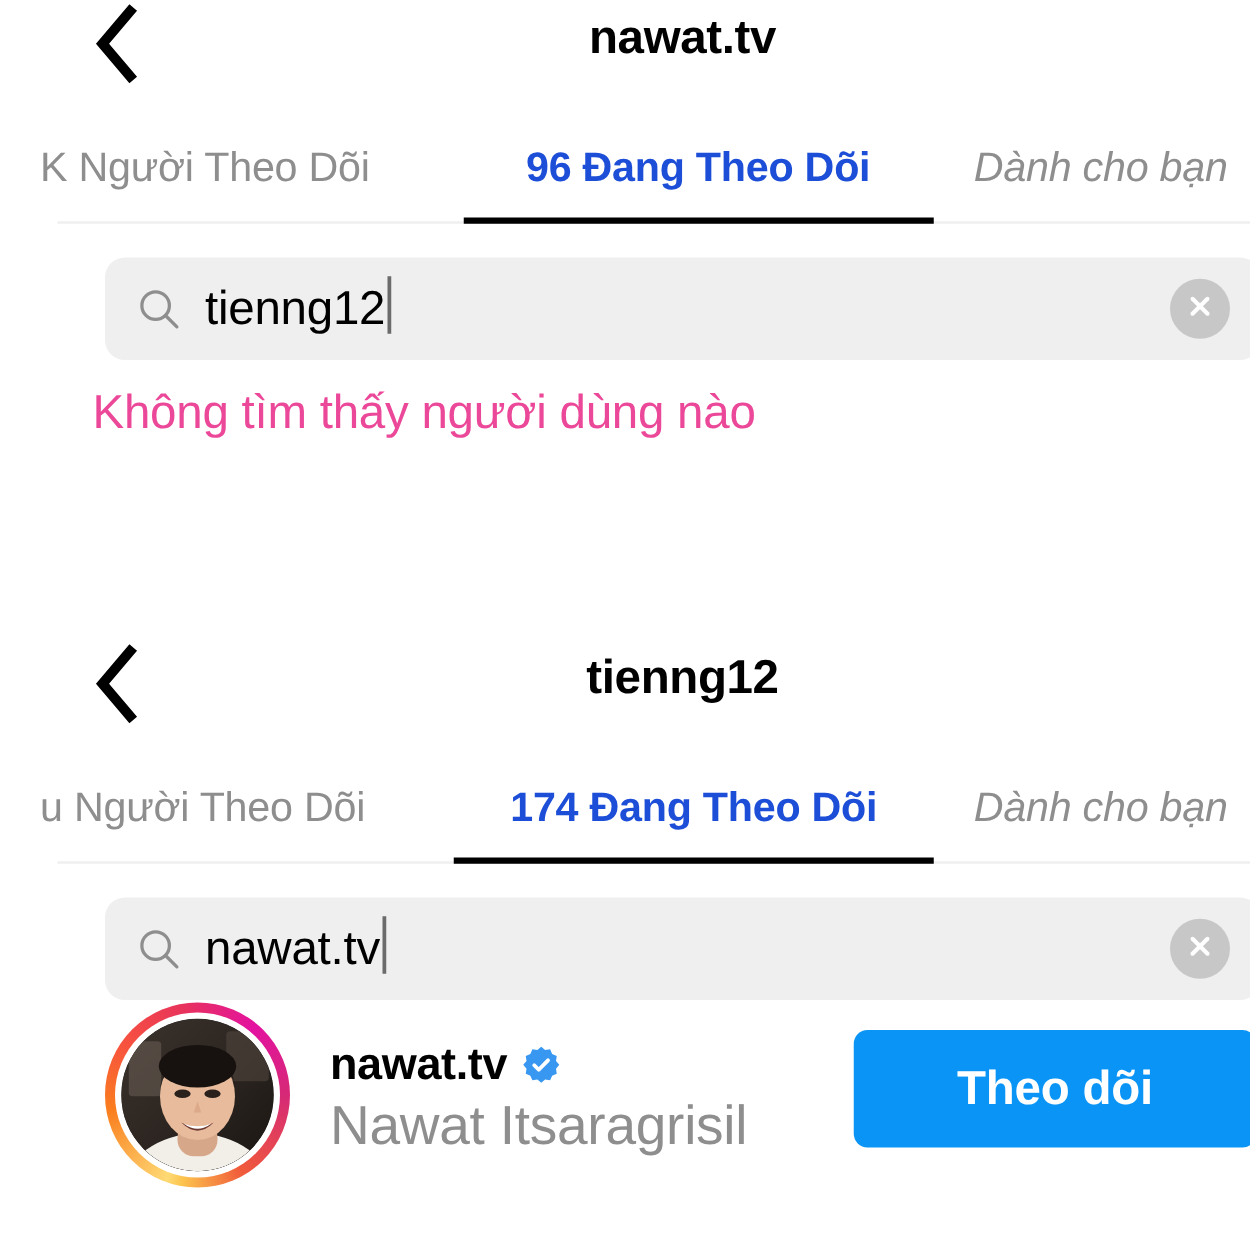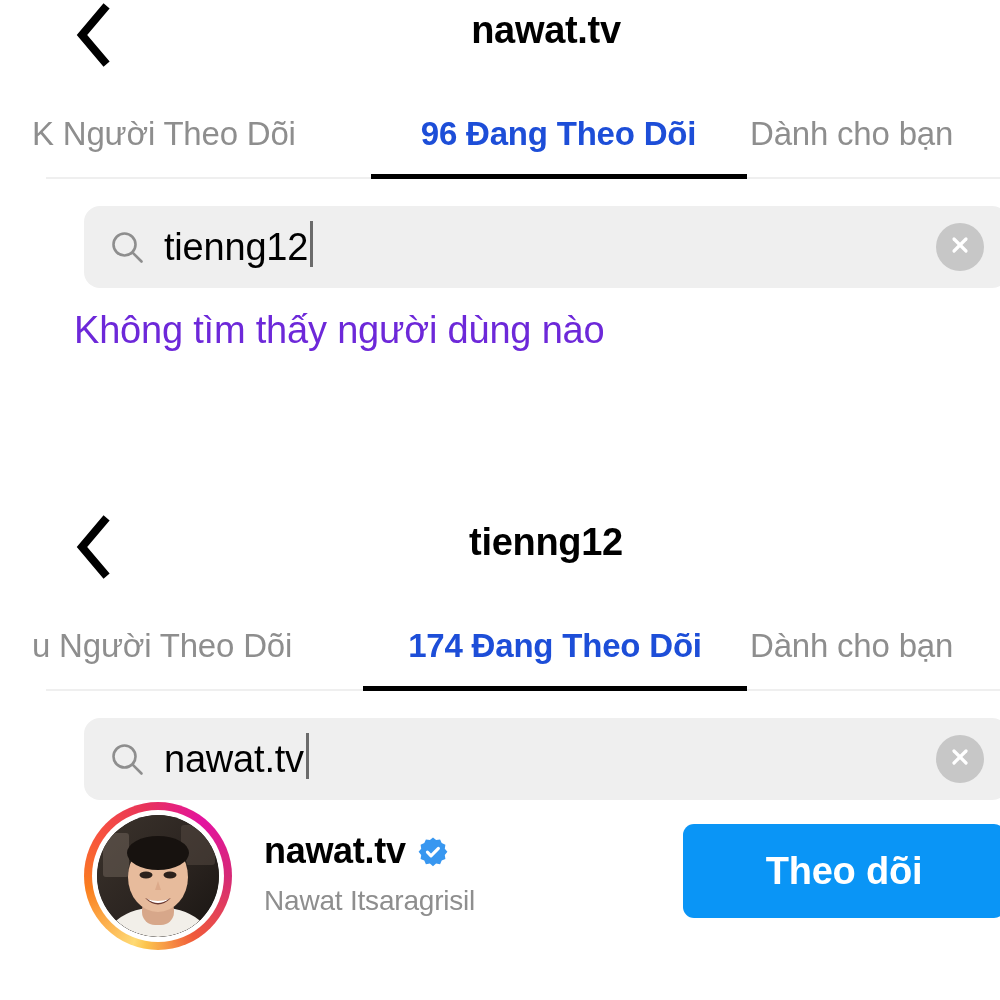--- a/index.html
+++ b/index.html
@@ -88,22 +88,23 @@
   }
   .tab-following {
     position: absolute;
     left: 325px;
     top: 24px;
     width: 375px;
     text-align: center;
   }
   .tab-foryou {
     position: absolute;
-    left: 704px;
+    left: 733px;
     top: 24px;
+    font-style: italic;
   }
   .tab-underline {
     position: absolute;
     top: 86px;
     height: 5px;
     background: #000000;
   }
   .tab-divider {
     position: absolute;
     left: 0;
@@ -177,21 +178,21 @@
   .empty-state {
     position: relative;
     height: 100px;
     background: #ffffff;
   }
   .empty-text {
     position: absolute;
     left: 28px;
     top: 8px;
     font-size: 38px;
-    color: #6d28d9;
+    color: #ec4899;
     letter-spacing: -0.2px;
     line-height: 56px;
   }
 
   
   .gap { background: #ffffff; }
 
   
   .result-row {
     position: relative;
@@ -260,21 +261,21 @@
     width: 32px;
     height: 32px;
     display: inline-flex;
     align-items: center;
     justify-content: center;
     position: relative;
     top: 1px;
   }
   .result-fullname {
     margin-top: 4px;
-    font-size: 28px;
+    font-size: 44px;
     color: #8e8e8e;
     letter-spacing: -0.2px;
     line-height: 46px;
   }
 
   .follow-btn {
     position: absolute;
     left: 637px;
     top: 18px;
     width: 322px;

